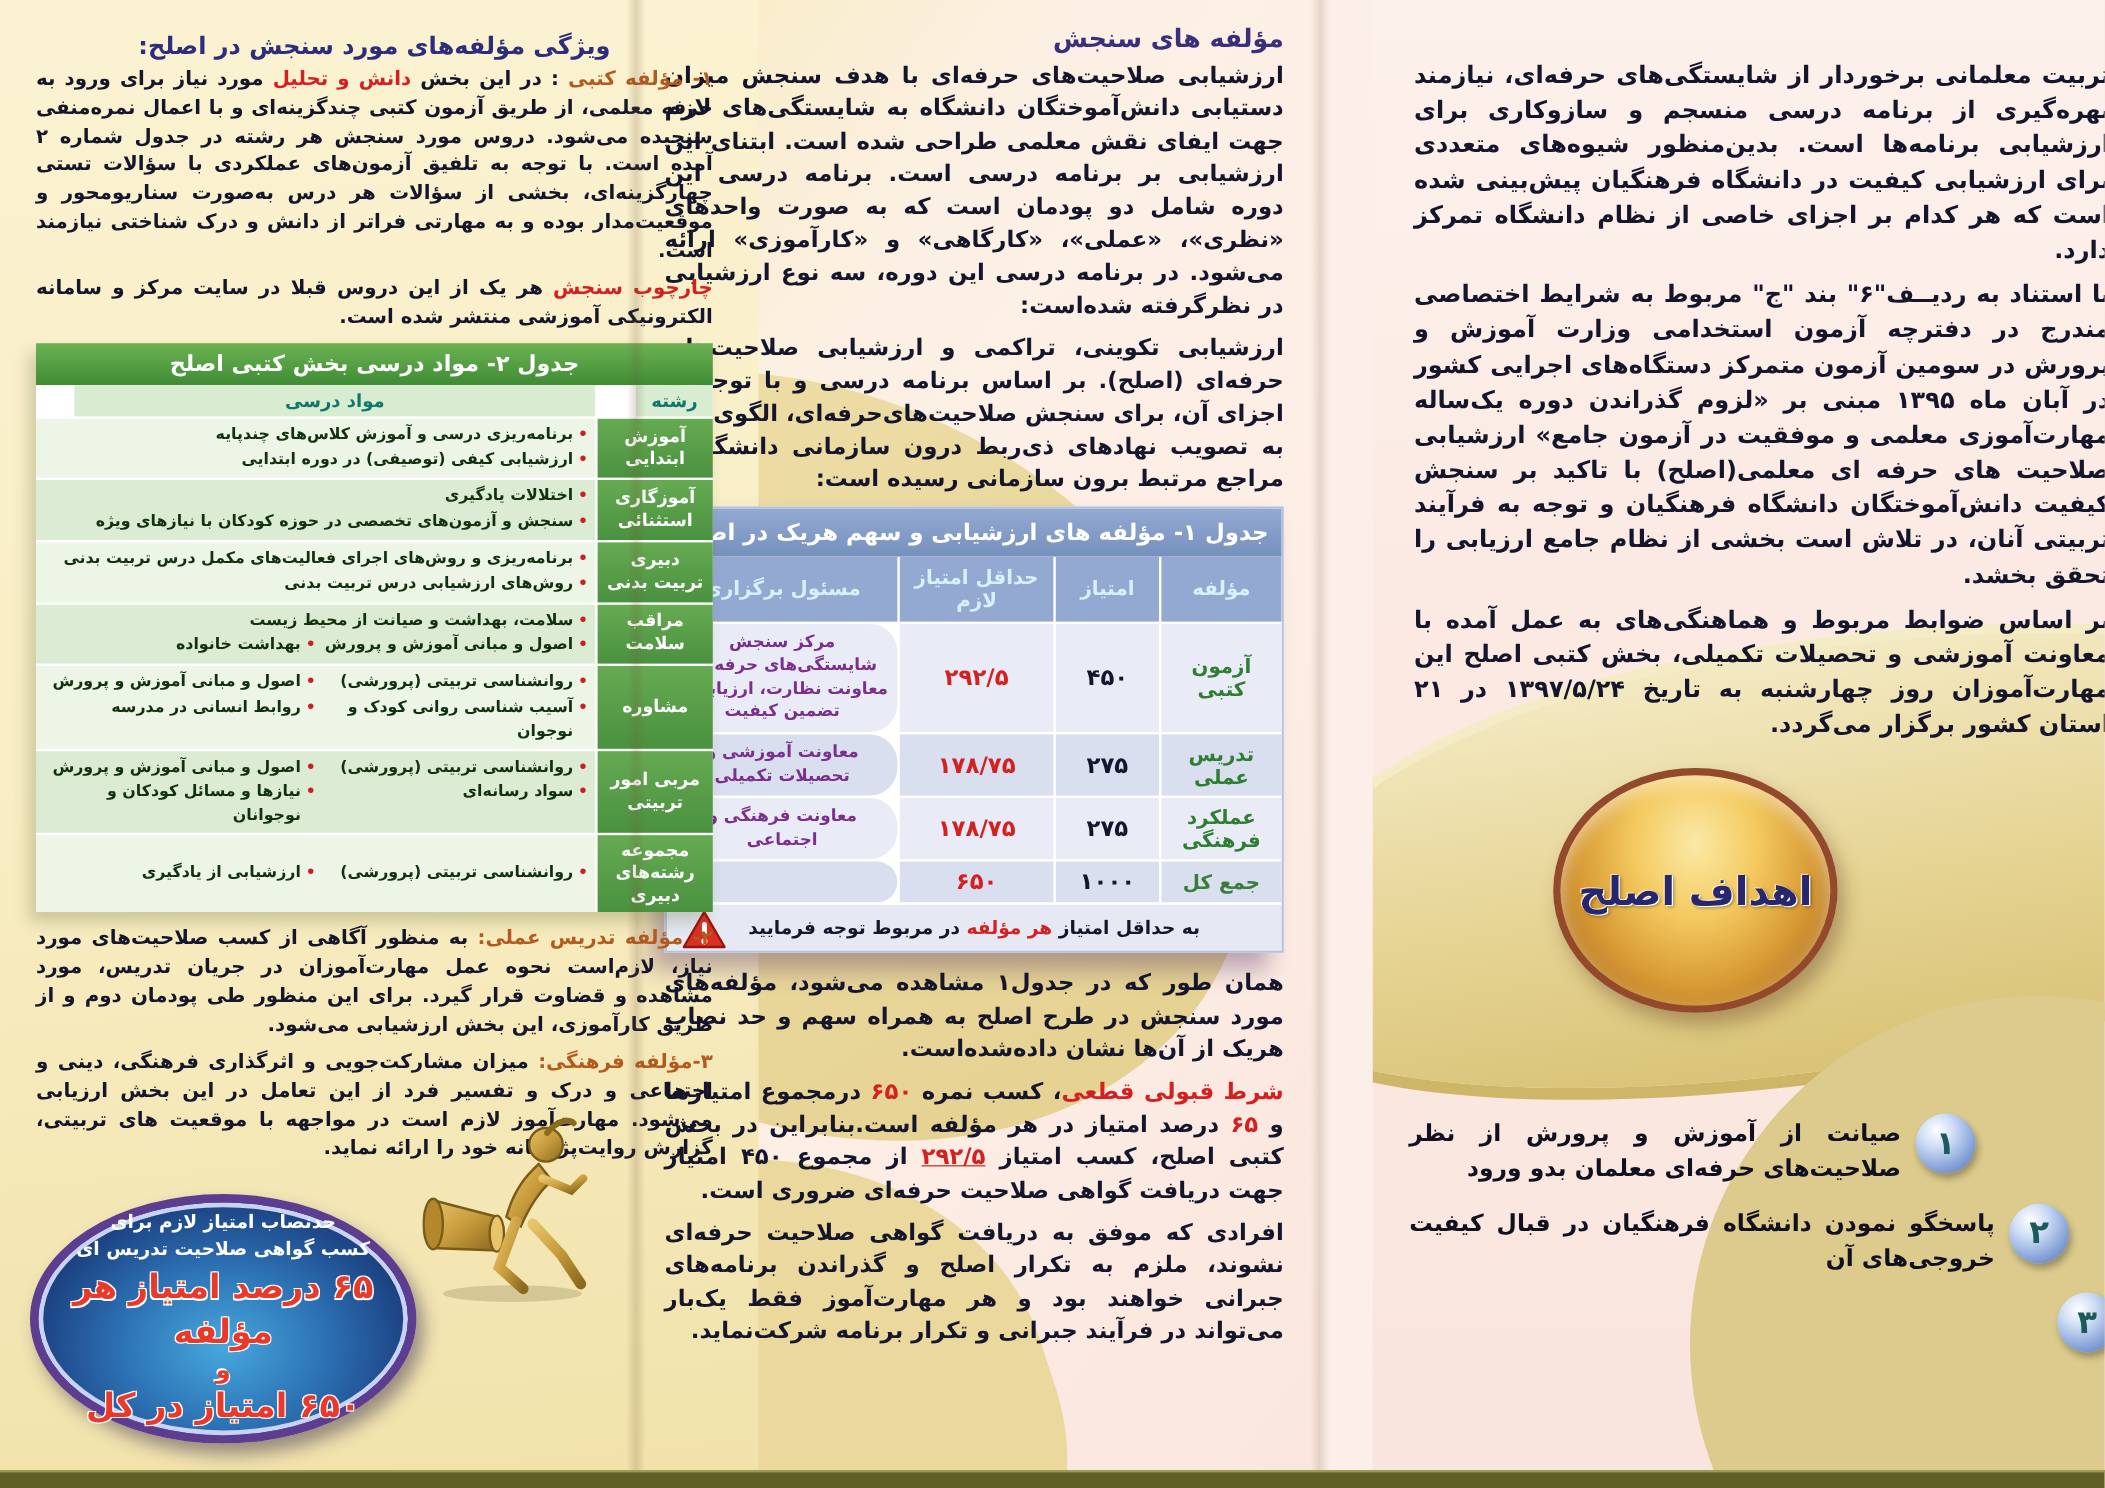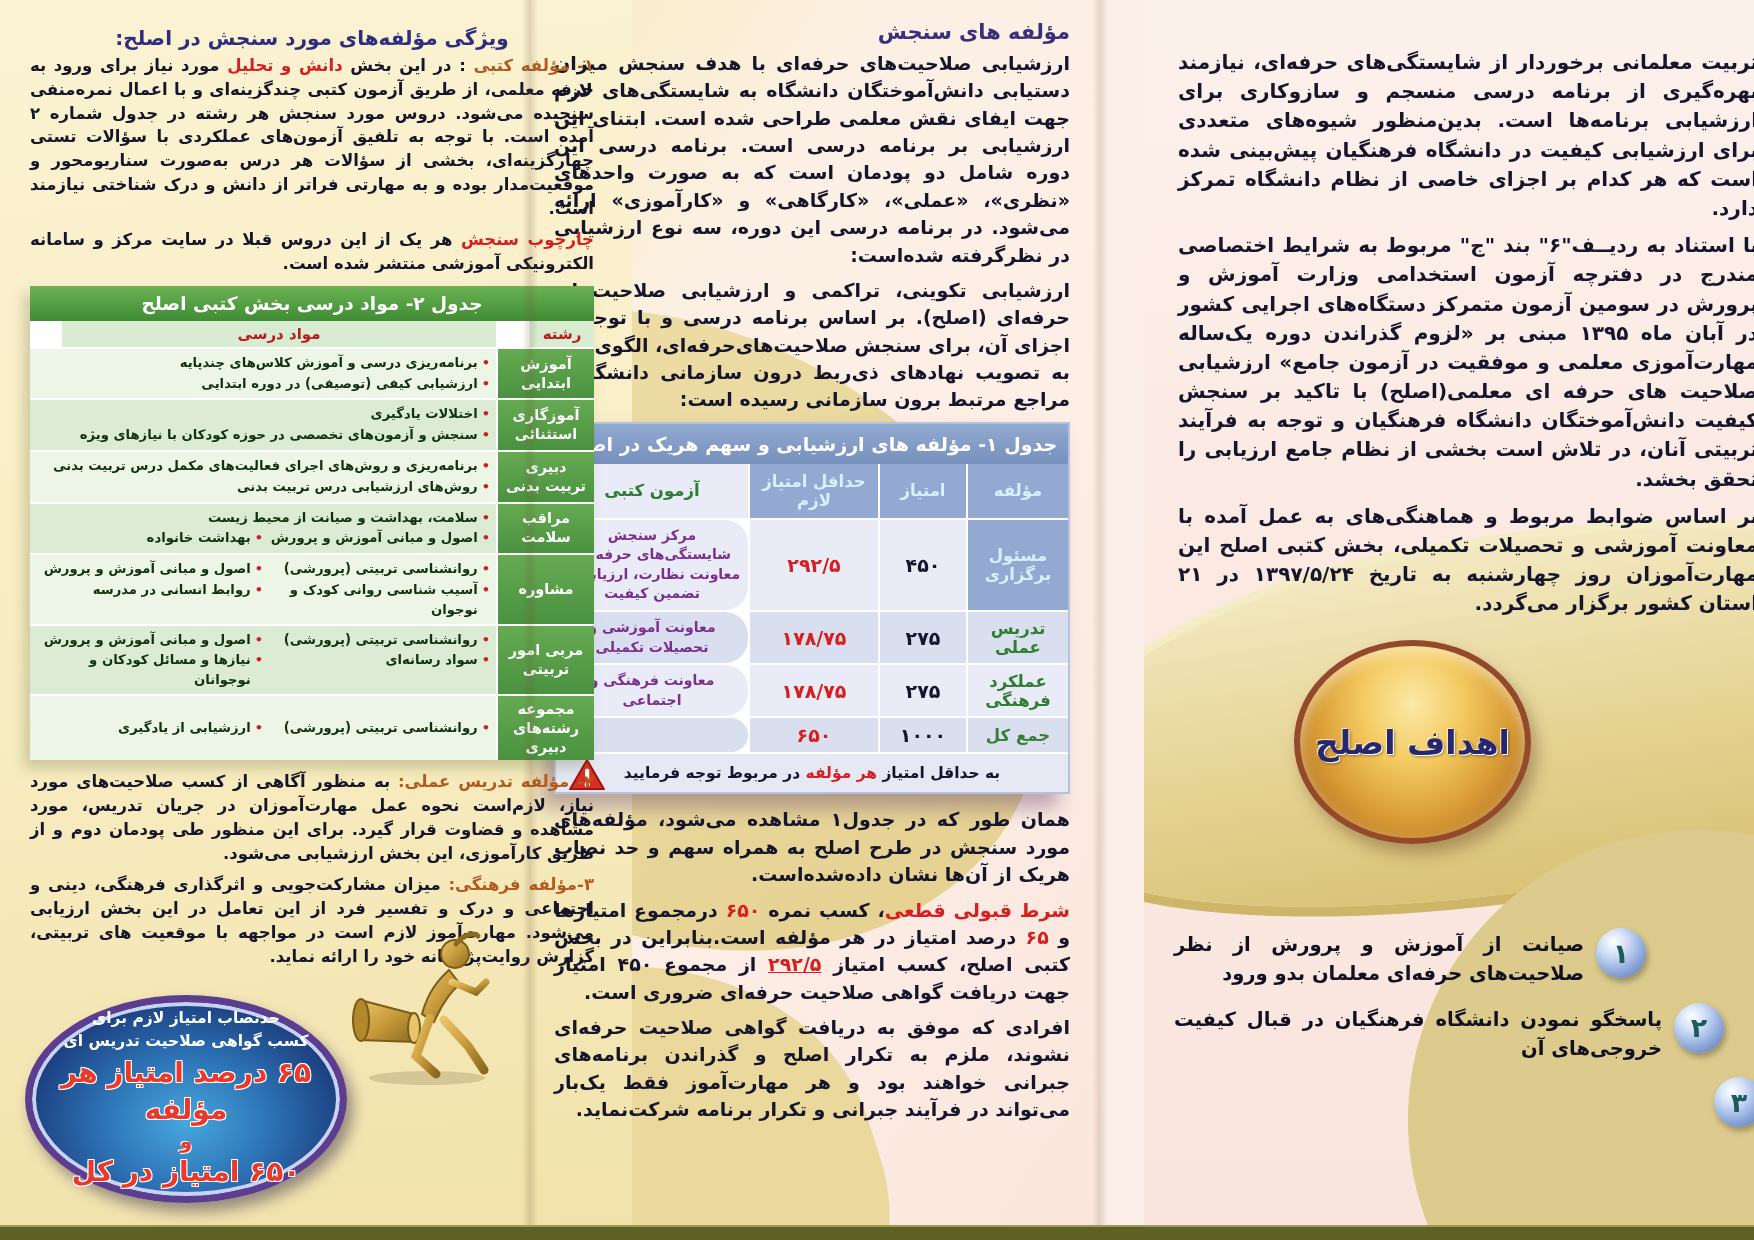--- a/index.html
+++ b/index.html
@@ -50,21 +50,21 @@
   .c-min{color:#d42020;font-size:19px;}
   .c-org{color:#7b2f8e;font-size:14px;line-height:1.4;border-radius:23px;}
   .t1-foot{position:relative;background:#e6e9f3;border-top:2px solid #fff;padding:10px 60px;text-align:center;color:#15152e;font-weight:bold;font-size:15.5px;}
   .t1-foot .warn{position:absolute;left:12px;top:4px;width:38px;height:34px;}
 
   
   .t2{margin-top:10px;box-shadow:-6px 8px 12px rgba(80,90,40,.25);}
   .t2-title{background:linear-gradient(180deg,#6cb254,#3f8c33);color:#fff;font-weight:bold;font-size:18.5px;text-align:center;padding:7px 4px;}
   .t2-grid{display:grid;grid-template-columns:96px 1fr;gap:2px;background:#fff;}
   .t2-cell{padding:4px 6px;font-weight:bold;}
-  .t2-h{background:#d7ecd0;color:#b91c1c;text-align:center;font-size:15px;display:flex;align-items:center;justify-content:center;margin-left:32px;}
+  .t2-h{background:#d7ecd0;color:#0f766e;text-align:center;font-size:15px;display:flex;align-items:center;justify-content:center;margin-left:32px;}
   .t2-field{background:linear-gradient(180deg,#66ab52,#4a9140);color:#fff;font-size:14.5px;display:flex;align-items:center;justify-content:center;text-align:center;line-height:1.3;}
   .t2-items{display:flex;flex-wrap:wrap;align-content:center;}
   .i-odd{background:#edf5e7;}
   .i-even{background:#dcecd4;}
   .mat{display:flex;gap:4px;align-items:flex-start;font-size:13.2px;line-height:1.5;color:#12310f;font-weight:bold;}
   .mat.full{width:100%;}
   .mat.half{width:50%;box-sizing:border-box;}
   .blt{color:#cc1f1f;font-size:13px;line-height:1.6;}
 
   
@@ -135,23 +135,23 @@
       <h2 class="sec">مؤلفه های سنجش</h2>
       <p class="para">ارزشیابی صلاحیت‌های حرفه‌ای با هدف سنجش میزان دستیابی دانش‌آموختگان دانشگاه به شایستگی‌های لازم جهت ایفای نقش معلمی طراحی شده است. ابتنای این ارزشیابی بر برنامه درسی است. برنامه درسی این دوره شامل دو پودمان است که به صورت واحدهای «نظری»، «عملی»، «کارگاهی» و «کارآموزی» ارائه می‌شود. در برنامه درسی این دوره، سه نوع ارزشیابی در نظرگرفته شده‌است:</p>
       <p class="para">ارزشیابی تکوینی، تراکمی و ارزشیابی صلاحیت‌های حرفه‌ای (اصلح). بر اساس برنامه درسی و با توجه به اجزای آن، برای سنجش صلاحیت‌های‌حرفه‌ای، الگوی ذیل به تصویب نهادهای ذی‌ربط درون سازمانی دانشگاه و مراجع مرتبط برون سازمانی رسیده است:</p>
 
       <div class="t1">
         <div class="t1-title">جدول ۱- مؤلفه های ارزشیابی و سهم هریک در اصلح</div>
         <div class="t1-grid">
           <div class="t1-cell t1-h">مؤلفه</div>
           <div class="t1-cell t1-h">امتیاز</div>
           <div class="t1-cell t1-h">حداقل امتیاز لازم</div>
+          <div class="t1-cell t1-h">مسئول برگزاری</div>
+
           <div class="t1-cell r-odd c-name">آزمون کتبی</div>
-
-          <div class="t1-cell t1-h">مسئول برگزاری</div>
           <div class="t1-cell r-odd c-score">۴۵۰</div>
           <div class="t1-cell r-odd c-min">۲۹۲/۵</div>
           <div class="t1-cell r-odd c-org">مرکز سنجش شایستگی‌های حرفه ای معاونت نظارت، ارزیابی و تضمین کیفیت</div>
 
           <div class="t1-cell r-even c-name">تدریس عملی</div>
           <div class="t1-cell r-even c-score">۲۷۵</div>
           <div class="t1-cell r-even c-min">۱۷۸/۷۵</div>
           <div class="t1-cell r-even c-org">معاونت آموزشی و تحصیلات تکمیلی</div>
 
           <div class="t1-cell r-odd c-name">عملکرد فرهنگی</div>

